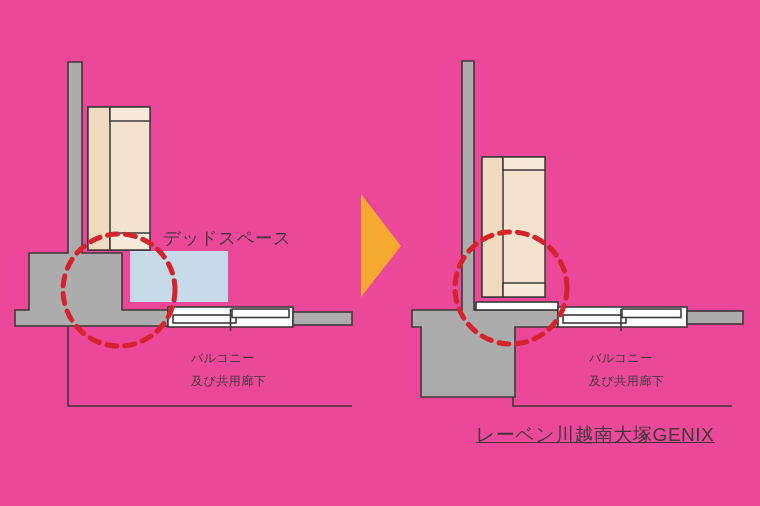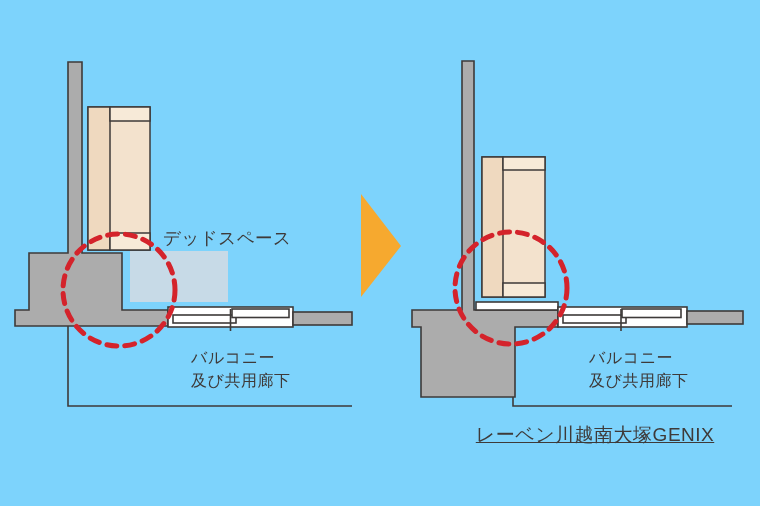--- a/index.html
+++ b/index.html
@@ -1,33 +1,33 @@
 <!DOCTYPE html>
 <html><head>
 <meta charset="utf-8">
 <style>
   html,body{margin:0;padding:0;background:#ffffff;}
   .canvas{
     position:relative;
     width:760px;height:506px;
-    background:#7dd3fc;
+    background:#ec4899;
     font-family:"Liberation Sans", sans-serif;
     overflow:hidden;
   }
   svg{position:absolute;left:0;top:0;}
   .win{fill:#ffffff;stroke:#3e3a39;stroke-width:1.6;}
   .ink{stroke:#3e3a39;stroke-width:1.6;fill:none;}
   .label{
     position:absolute;
     color:#3e3a39;
     white-space:nowrap;
     letter-spacing:0.5px;
   }
   .dead-space{left:163px;top:226px;font-size:17.5px;}
-  .area-label{font-size:16px;line-height:22.5px;}
+  .area-label{font-size:12px;line-height:22.5px;}
   .area-left{left:191px;top:347px;}
   .area-right{left:589px;top:347px;}
   .caption{
     left:430px;top:422px;width:330px;
     font-size:19px;text-align:center;letter-spacing:0.5px;text-decoration:underline;
   }
 </style>
 </head>
 <body>
 

